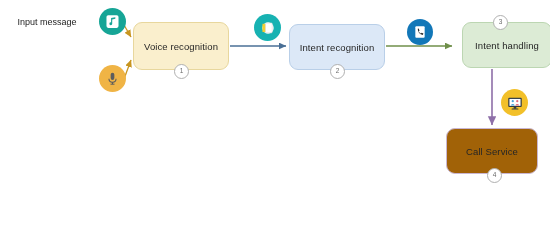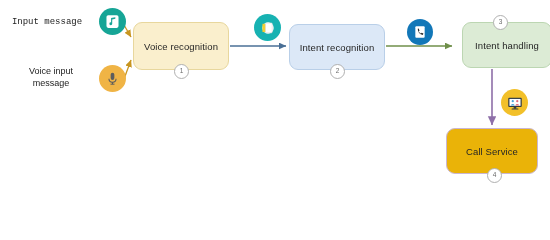--- a/index.html
+++ b/index.html
@@ -28,42 +28,42 @@
   .node-intent-rec{
     left:289px;top:24px;width:96px;height:46px;
     background:#dce8f7;border:1px solid #b9cfe8;
   }
   .node-intent-handle{
     left:462px;top:22px;width:90px;height:46px;
     background:#dcebd5;border:1px solid #bcd6b2;
   }
   .node-call{
     left:446px;top:128px;width:92px;height:46px;
-    background:#eab308;border:1px solid #c9b6d2;
+    background:#a16207;border:1px solid #c9b6d2;
   }
 
   .badge{
     position:absolute;
     width:13px;height:13px;border-radius:50%;
     background:#ffffff;border:1px solid #b0b0b0;
     color:#6b6b6b;font-size:6.5px;line-height:11px;
     text-align:center;
   }
   .badge-1{left:174px;top:64px;}
   .badge-2{left:330px;top:64px;}
   .badge-3{left:493px;top:15px;}
   .badge-4{left:487px;top:168px;}
 
   .label{
     position:absolute;
     font-size:9px;color:#232323;
     text-align:center;line-height:12px;
     width:90px;
   }
-  .label-file{left:2px;top:16px;font-family:Liberation Mono, monospace;}
+  .label-file{left:2px;top:16px;}
   .label-voice{left:6px;top:65px;}
 
   .ico{
     position:absolute;
     border-radius:50%;
     display:flex;align-items:center;justify-content:center;
   }
   .ico-music{left:99px;top:8px;width:27px;height:27px;background:#16a596;}
   .ico-mic{left:99px;top:65px;width:27px;height:27px;background:#f0b445;}
   .ico-doc{left:254px;top:14px;width:27px;height:27px;background:#17b2b2;}
@@ -96,24 +96,20 @@
 
     <line x1="124" y1="25" x2="131" y2="37" stroke="#c8951f" stroke-width="1.3" marker-end="url(#ah-gold)"></line>
     <line x1="124" y1="79" x2="131" y2="60" stroke="#c8951f" stroke-width="1.3" marker-end="url(#ah-gold)"></line>
     <line x1="230" y1="46" x2="286" y2="46" stroke="#4a6f96" stroke-width="1.3" marker-end="url(#ah-blue)"></line>
     <line x1="386" y1="46" x2="452" y2="46" stroke="#6f8f4a" stroke-width="1.3" marker-end="url(#ah-green)"></line>
     <line x1="492" y1="69" x2="492" y2="125" stroke="#8e6fa8" stroke-width="1.6" marker-end="url(#ah-purple)"></line>
   </svg>
 
   <div class="label label-file">
     <span class="lbl-sub">Input message</span>
-  </div>
-  <div class="label label-voice">
-    <span class="lbl-sub">Voice input</span>
-    <span class="lbl-sub">message</span>
   </div>
 
   <div class="ico ico-music">
     <svg width="17" height="17" viewBox="0 0 24 24">
       <rect x="3.5" y="3" width="17" height="18" rx="2.5" fill="#ffffff"></rect>
       <path d="M10 7.2 L16 6 L16 8 L11.6 9 L11.6 15.2 a2 2 0 1 1 -1.6 -1.95 Z" fill="#16a596"></path>
     </svg>
   </div>
 
   <div class="ico ico-mic">

